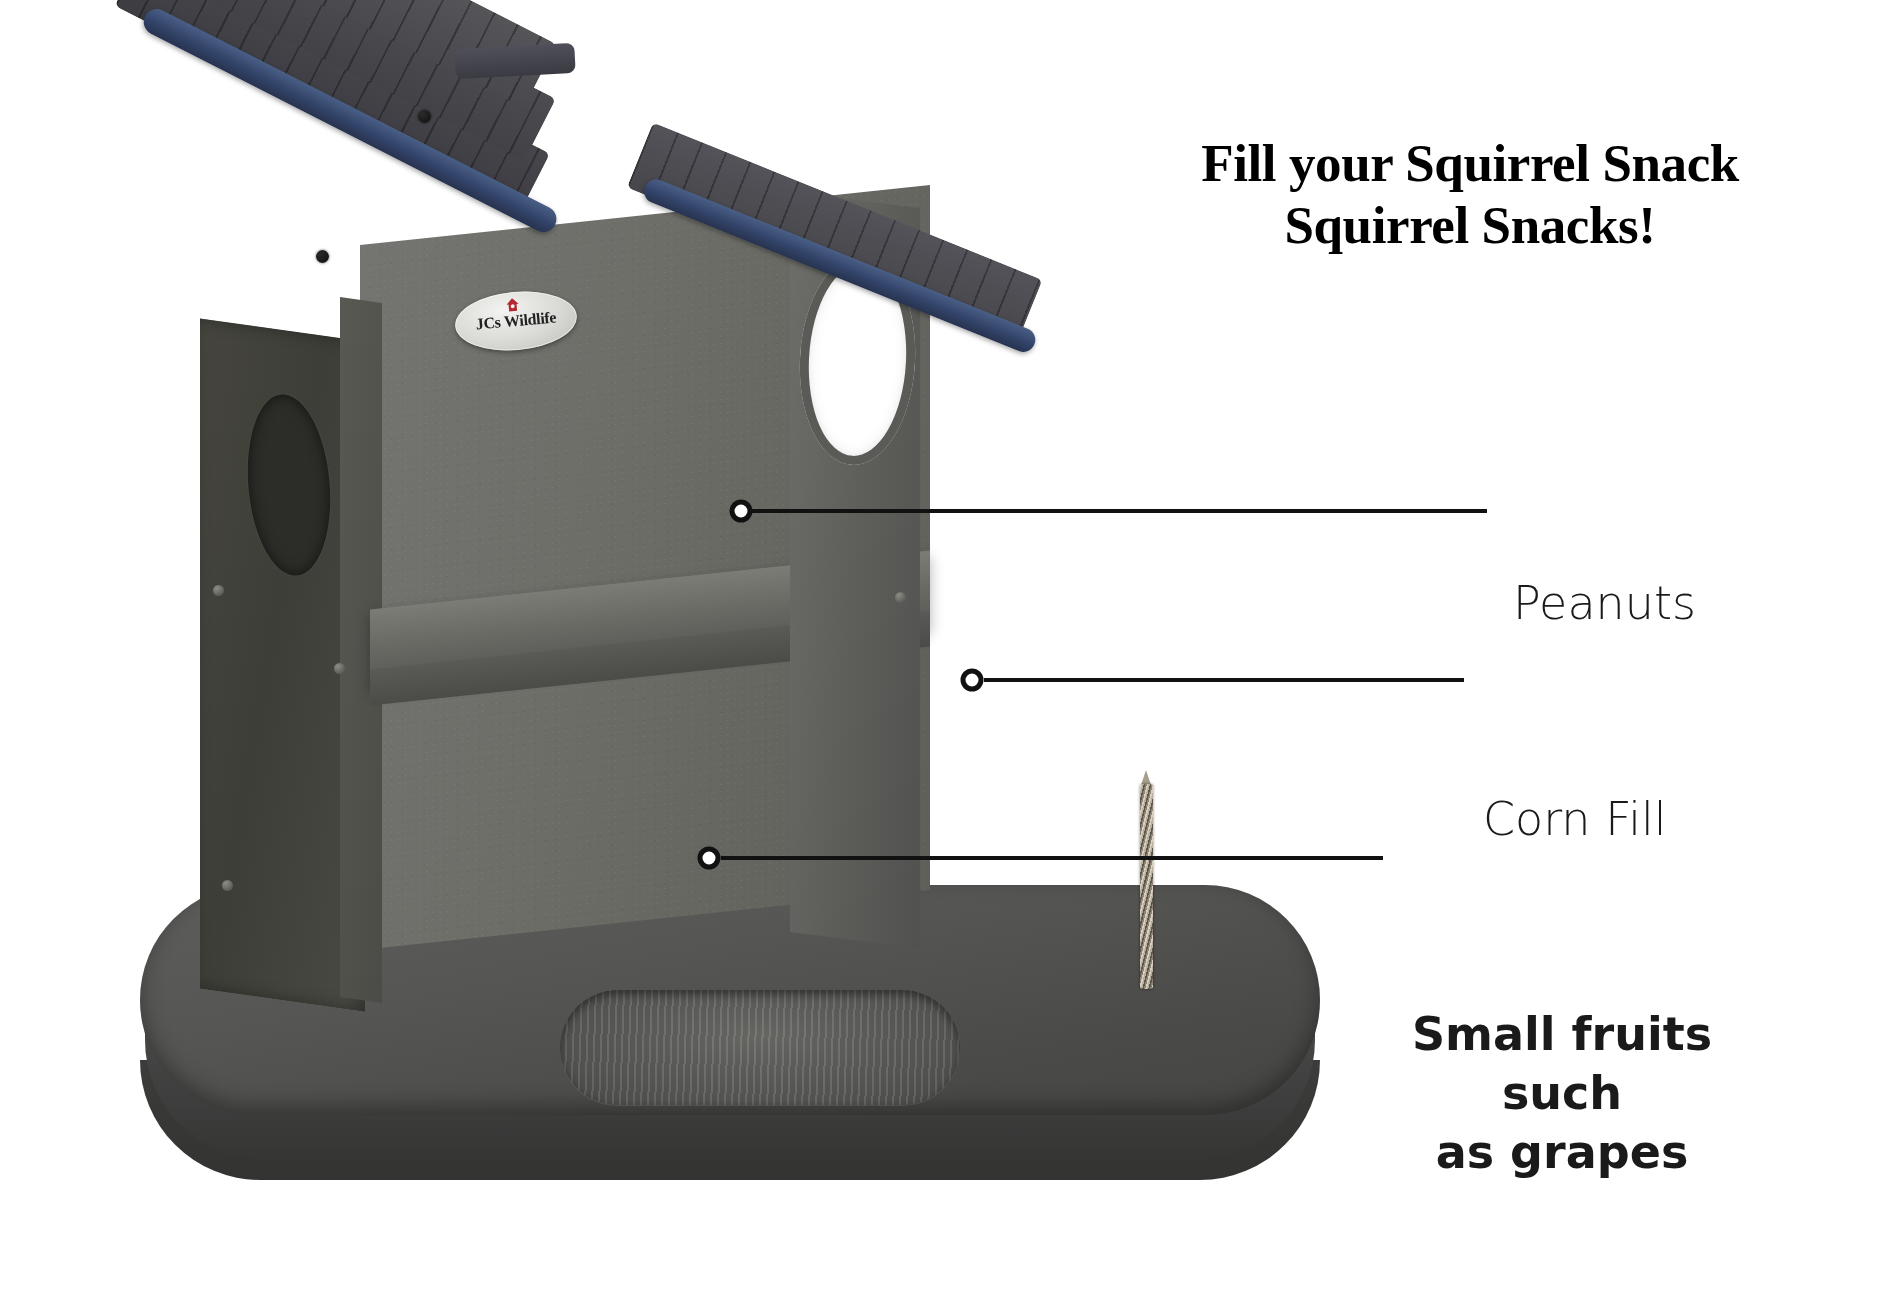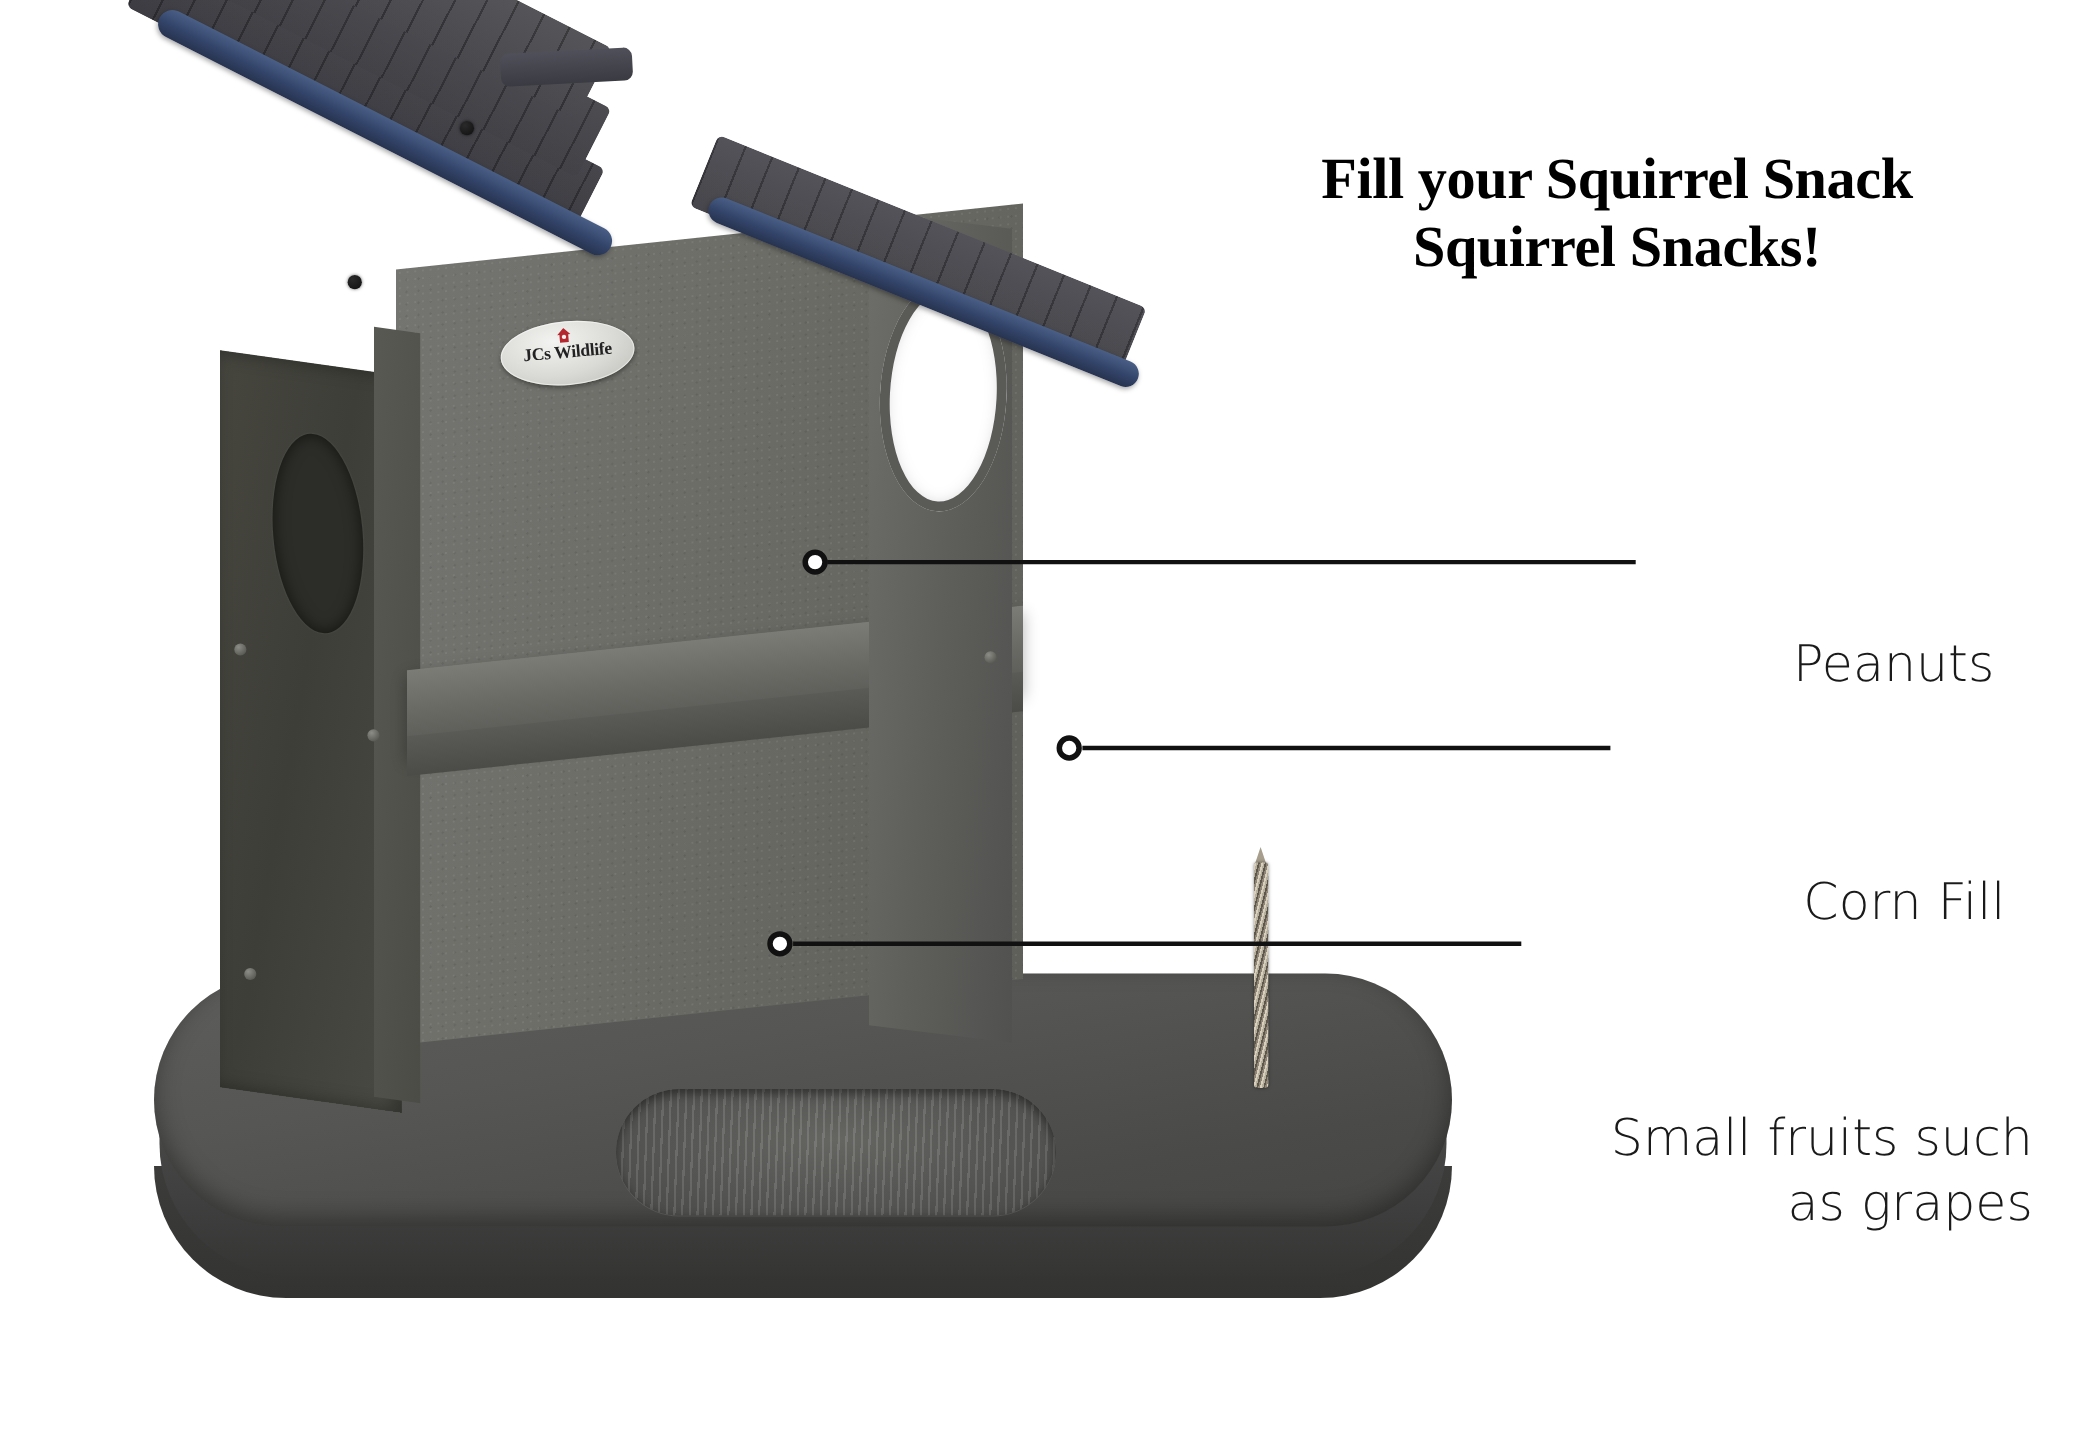--- a/index.html
+++ b/index.html
@@ -36,25 +36,25 @@
 
   
   .callout-label {
     position: absolute;
     font-family: "DejaVu Sans", sans-serif;
     font-weight: 300;
     font-size: 46px;
     line-height: 1.28;
     color: #1a1a1a;
     white-space: pre-line;
-    text-align: right;
+    text-align: left;
   }
   #label-peanuts   { left: 1513px; top: 574px;  width: 300px; }
   #label-corn      { left: 1483px; top: 790px;  width: 340px; }
-  #label-fruits    { left: 1428px; top: 1005px; width: 420px; text-align: right; }
+  #label-fruits    { left: 1352px; top: 1005px; width: 420px; text-align: center; font-weight: bold; }
 
   
   #leaders {
     position: absolute;
     left: 0; top: 0;
     width: 1900px; height: 1300px;
     pointer-events: none;
   }
 
   

